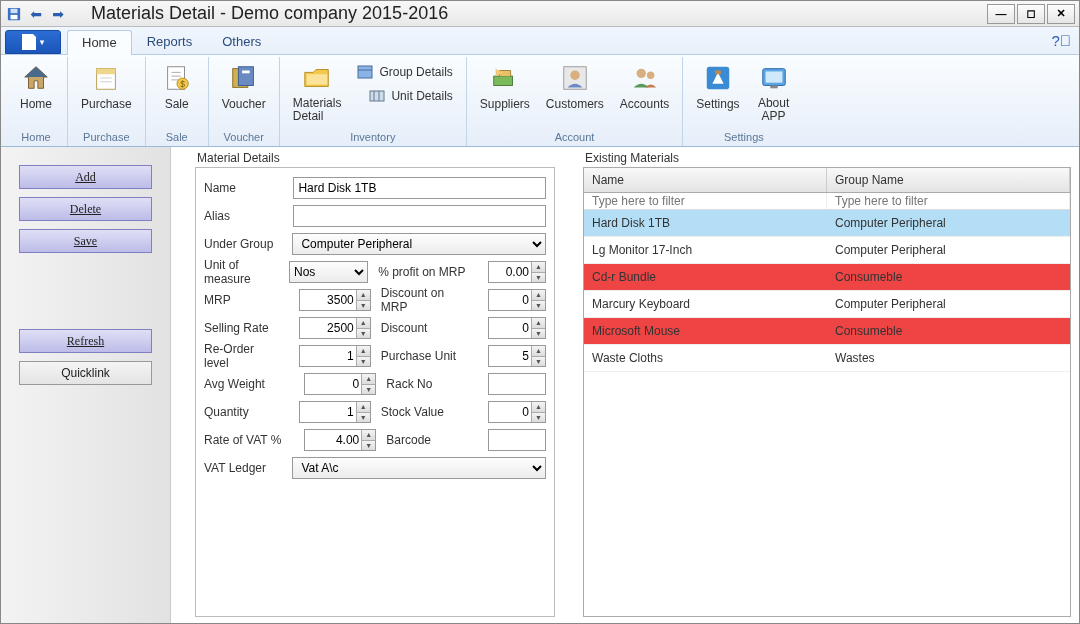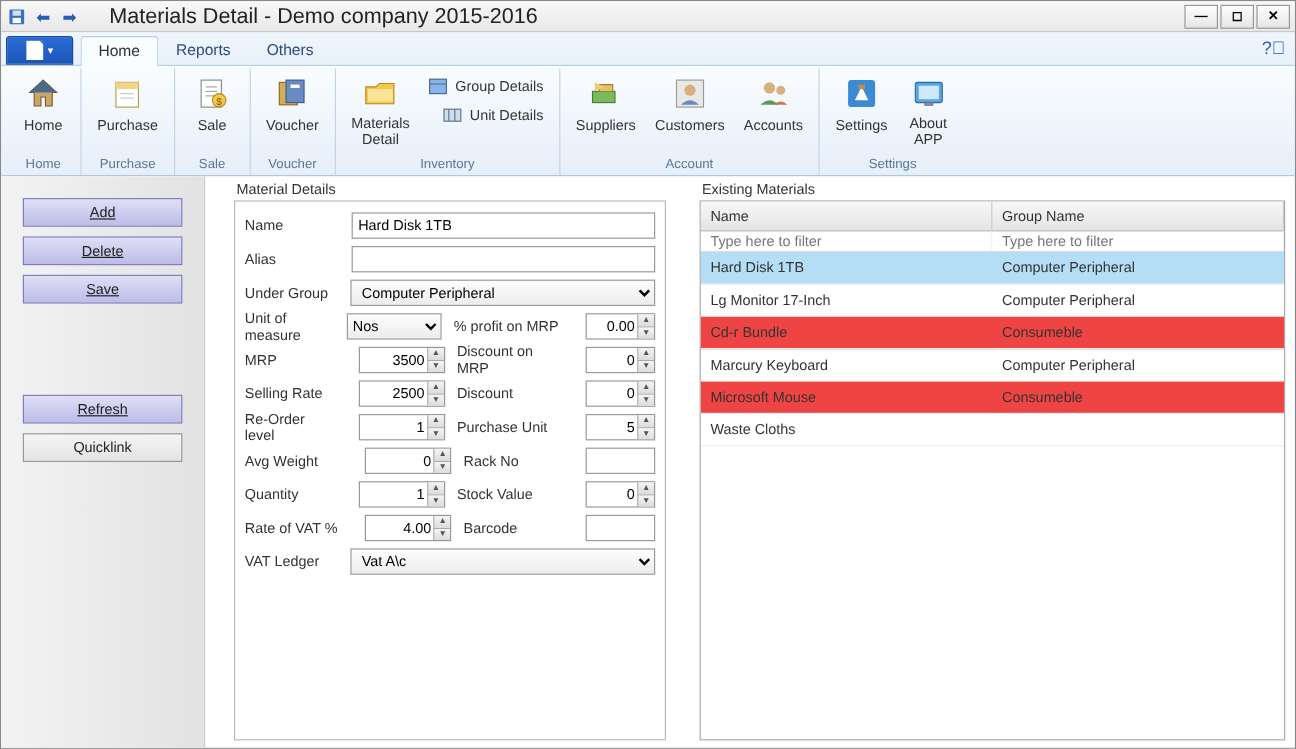--- a/index.html
+++ b/index.html
@@ -33,21 +33,21 @@
   .rib-icon svg { width:30px; height:30px; }
   .rib-small-stack { display:flex; flex-direction:column; gap:2px; justify-content:flex-start; padding-top:4px;align-items:flex-end;}
   .rib-small { display:flex; align-items:center; gap:6px; padding:2px 6px; font-size:12px; color:#333; cursor:default; border:1px solid transparent; border-radius:3px;}
   .rib-small-icon{width:16px;height:16px;display:flex;align-items:center;justify-content:center;}
 
   
   .main { display:flex; height:calc(624px - 26px - 28px - 92px); background:#fff;}
   .sidebar { width:170px; background:linear-gradient(to right,#f3f3f3,#e2e2e2); border-right:1px solid #ccc; padding:18px 18px; display:flex; flex-direction:column; gap:8px;}
   .side-spacer { height:60px; }
   .side-btn { height:24px; background:linear-gradient(#e0dff6,#bcbce8); border:1px solid #8080c0; font-size:12px; color:#222; display:flex; align-items:center; justify-content:center; cursor:default;}
-  .side-btn u { text-decoration:underline; }
+  .side-btn u { text-decoration:underline;font-family:Liberation Serif, serif; }
   .side-btn.plain { background:linear-gradient(#f4f4f4,#e4e4e4); border-color:#999;}
 
   .content { flex:1; padding:4px 8px 8px 4px; display:flex; gap:8px; }
 
   
   .panel { display:flex; flex-direction:column; font-size:12px;padding-left:20px;}
   .panel-title { font-size:12px; color:#333; padding:0 0 2px 2px;}
   .panel-body { border:1px solid #bbb; padding:6px 8px; flex:1; background:#fff;}
   .details { width:380px; }
   .form-row { display:flex; align-items:center; height:28px; gap:6px;}
@@ -184,21 +184,21 @@
 
   <div class="ribbon-group">
     <div class="ribbon-group-buttons">
       <div class="rib-btn">
         <div class="rib-icon">
             <svg viewBox="0 0 32 32">
               <path d="M3 10 L12 10 L15 7 L28 7 L28 25 L3 25 Z" fill="#f2c94c" stroke="#b58a1a"></path>
               <rect x="5" y="12" width="22" height="11" fill="#fce39a"></rect>
             </svg>
           </div>
-        <span style="white-space:pre-line;text-align:center;line-height:1.1">Materials
+        <span style="white-space:pre-line;line-height:1.1">Materials
 Detail</span>
       </div>
       <div class="rib-small-stack">
         <div class="rib-small">
           <div class="rib-small-icon">
               <svg width="16" height="16" viewBox="0 0 16 16">
                 <rect x="1" y="2" width="14" height="12" fill="#8ab4e8" stroke="#4a6a9a"></rect>
                 <line x1="1" y1="6" x2="15" y2="6" stroke="#4a6a9a"></line>
               </svg>
             </div>
@@ -463,18 +463,19 @@
             <div class="grid-row ">
               <div class="cell">Marcury Keyboard</div>
               <div class="cell">Computer Peripheral</div>
             </div>
             <div class="grid-row alt">
               <div class="cell">Microsoft Mouse</div>
               <div class="cell">Consumeble</div>
             </div>
             <div class="grid-row ">
               <div class="cell">Waste Cloths</div>
+              <div class="cell">Wastes</div>
             </div>
           </div>
       </div>
     </div>
   </div>
 </div>
 
 </body></html>

